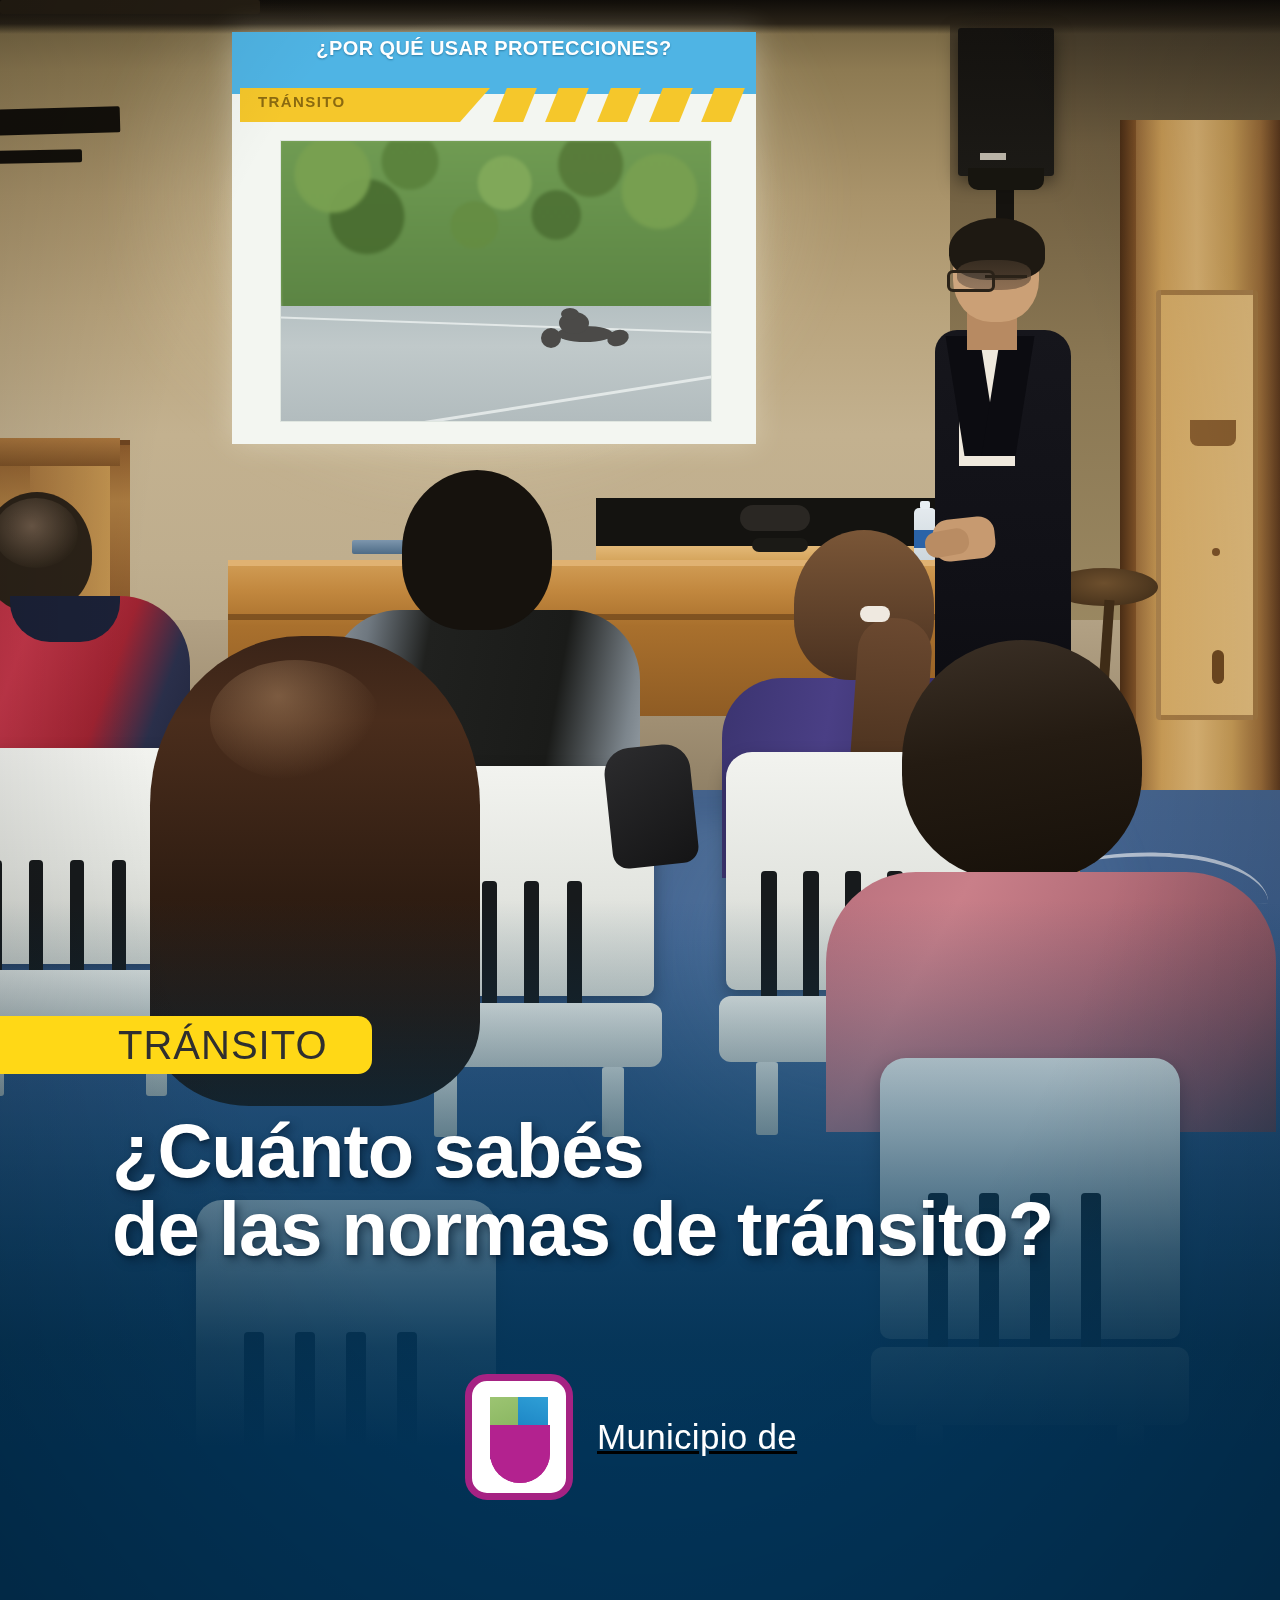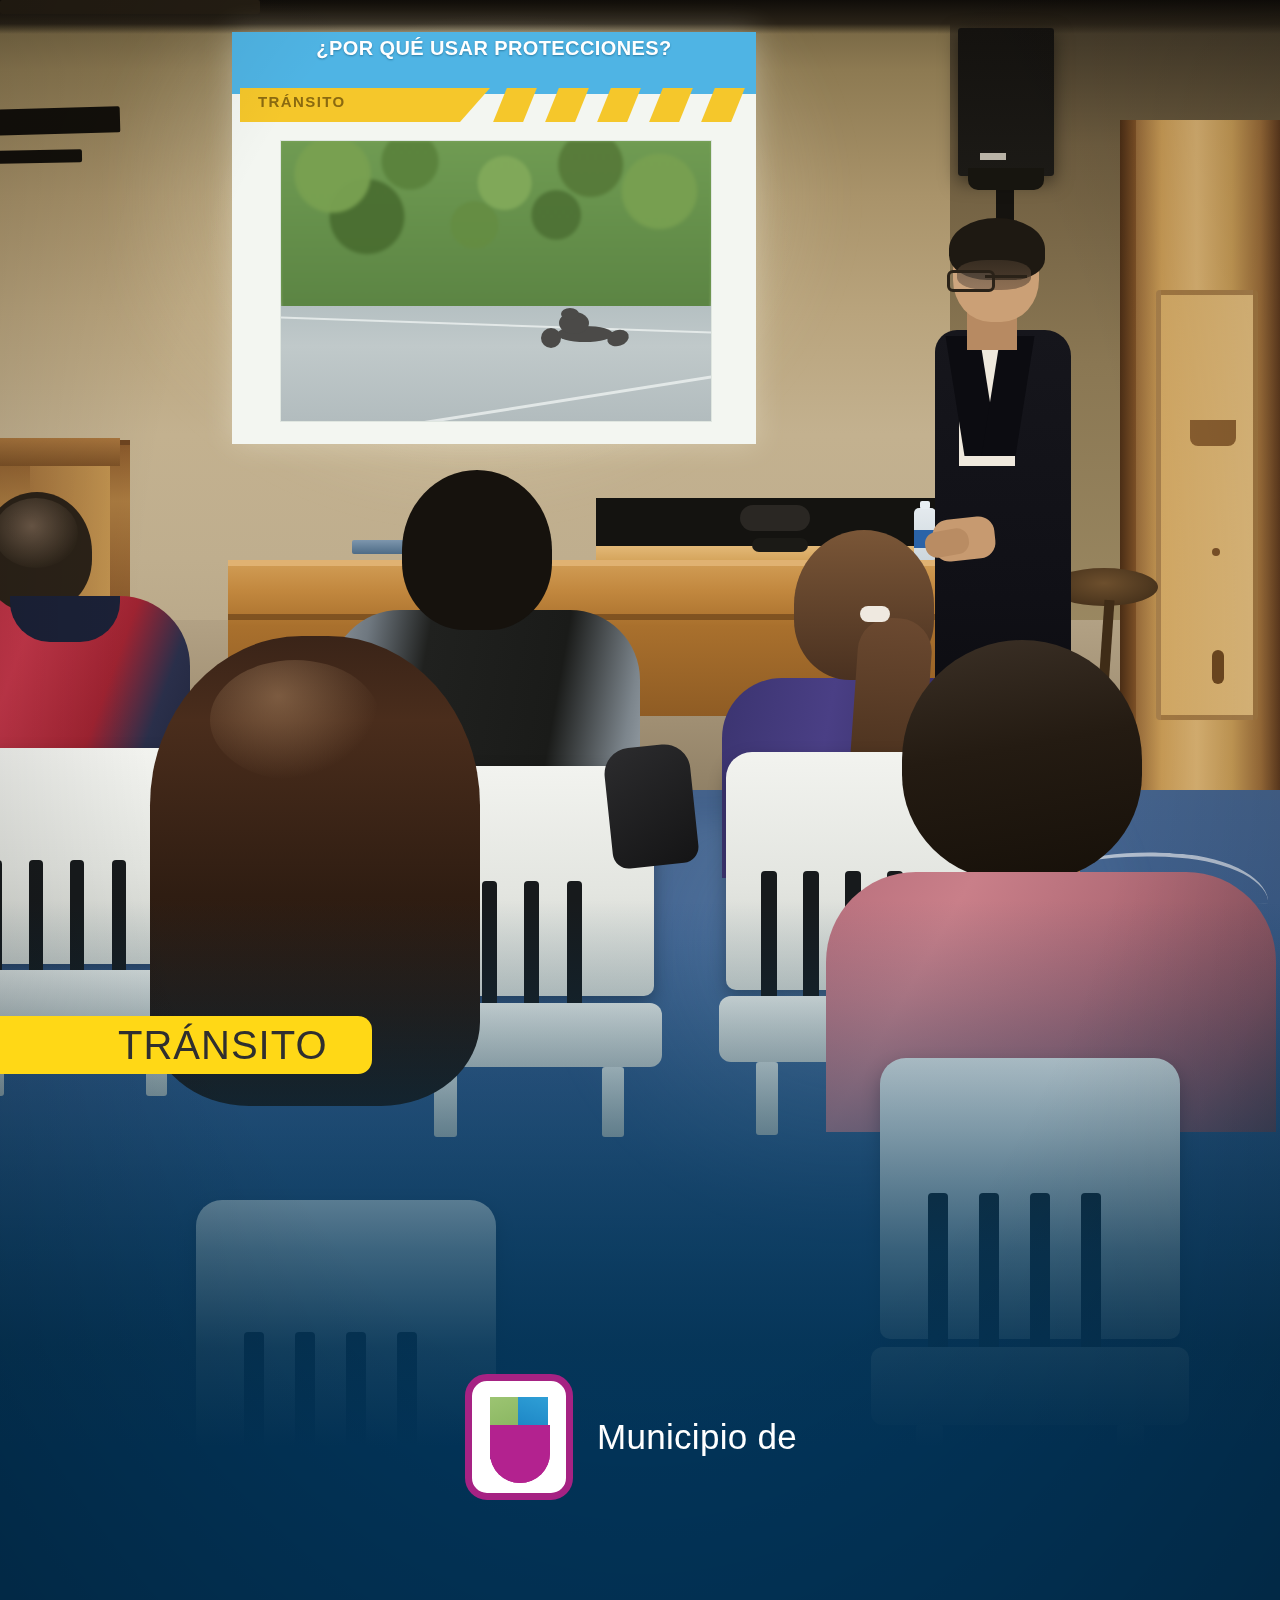--- a/index.html
+++ b/index.html
@@ -450,21 +450,21 @@
     font-weight:bold;
     line-height:1.02;
     letter-spacing:-1px;
     text-shadow:4px 5px 10px rgba(0,24,44,.55), 0 2px 3px rgba(0,20,40,.4);
     white-space:pre-line;
   }
 
   
   .logo{
     position:absolute;left:465px;top:1374px;
-    display:flex;align-items:center;gap:24px;
+    display:flex;align-items:center;gap:24px;text-decoration:underline;
   }
   .logo-mark{
     position:relative;
     width:108px;height:126px;
     background:#ffffff;
     border:7px solid #a62283;
     border-radius:22px;
     box-sizing:border-box;
     overflow:hidden;
   }
@@ -681,20 +681,22 @@
     </div>
   </div>
 
   <div class="blue-fade"></div>
   <div class="side-vignette"></div>
 
   <div class="badge">
     <span>TRÁNSITO</span>
   </div>
 
+  <div class="headline">¿Cuánto sabés
+de las normas de tránsito?</div>
 
   <div class="logo">
     <div class="logo-mark">
       <div class="u-left"></div>
       <div class="u-right"></div>
       <div class="u-overlapL"></div>
       <div class="u-overlapR"></div>
       <div class="u-bowl"></div>
     </div>
     <div class="logo-text">

